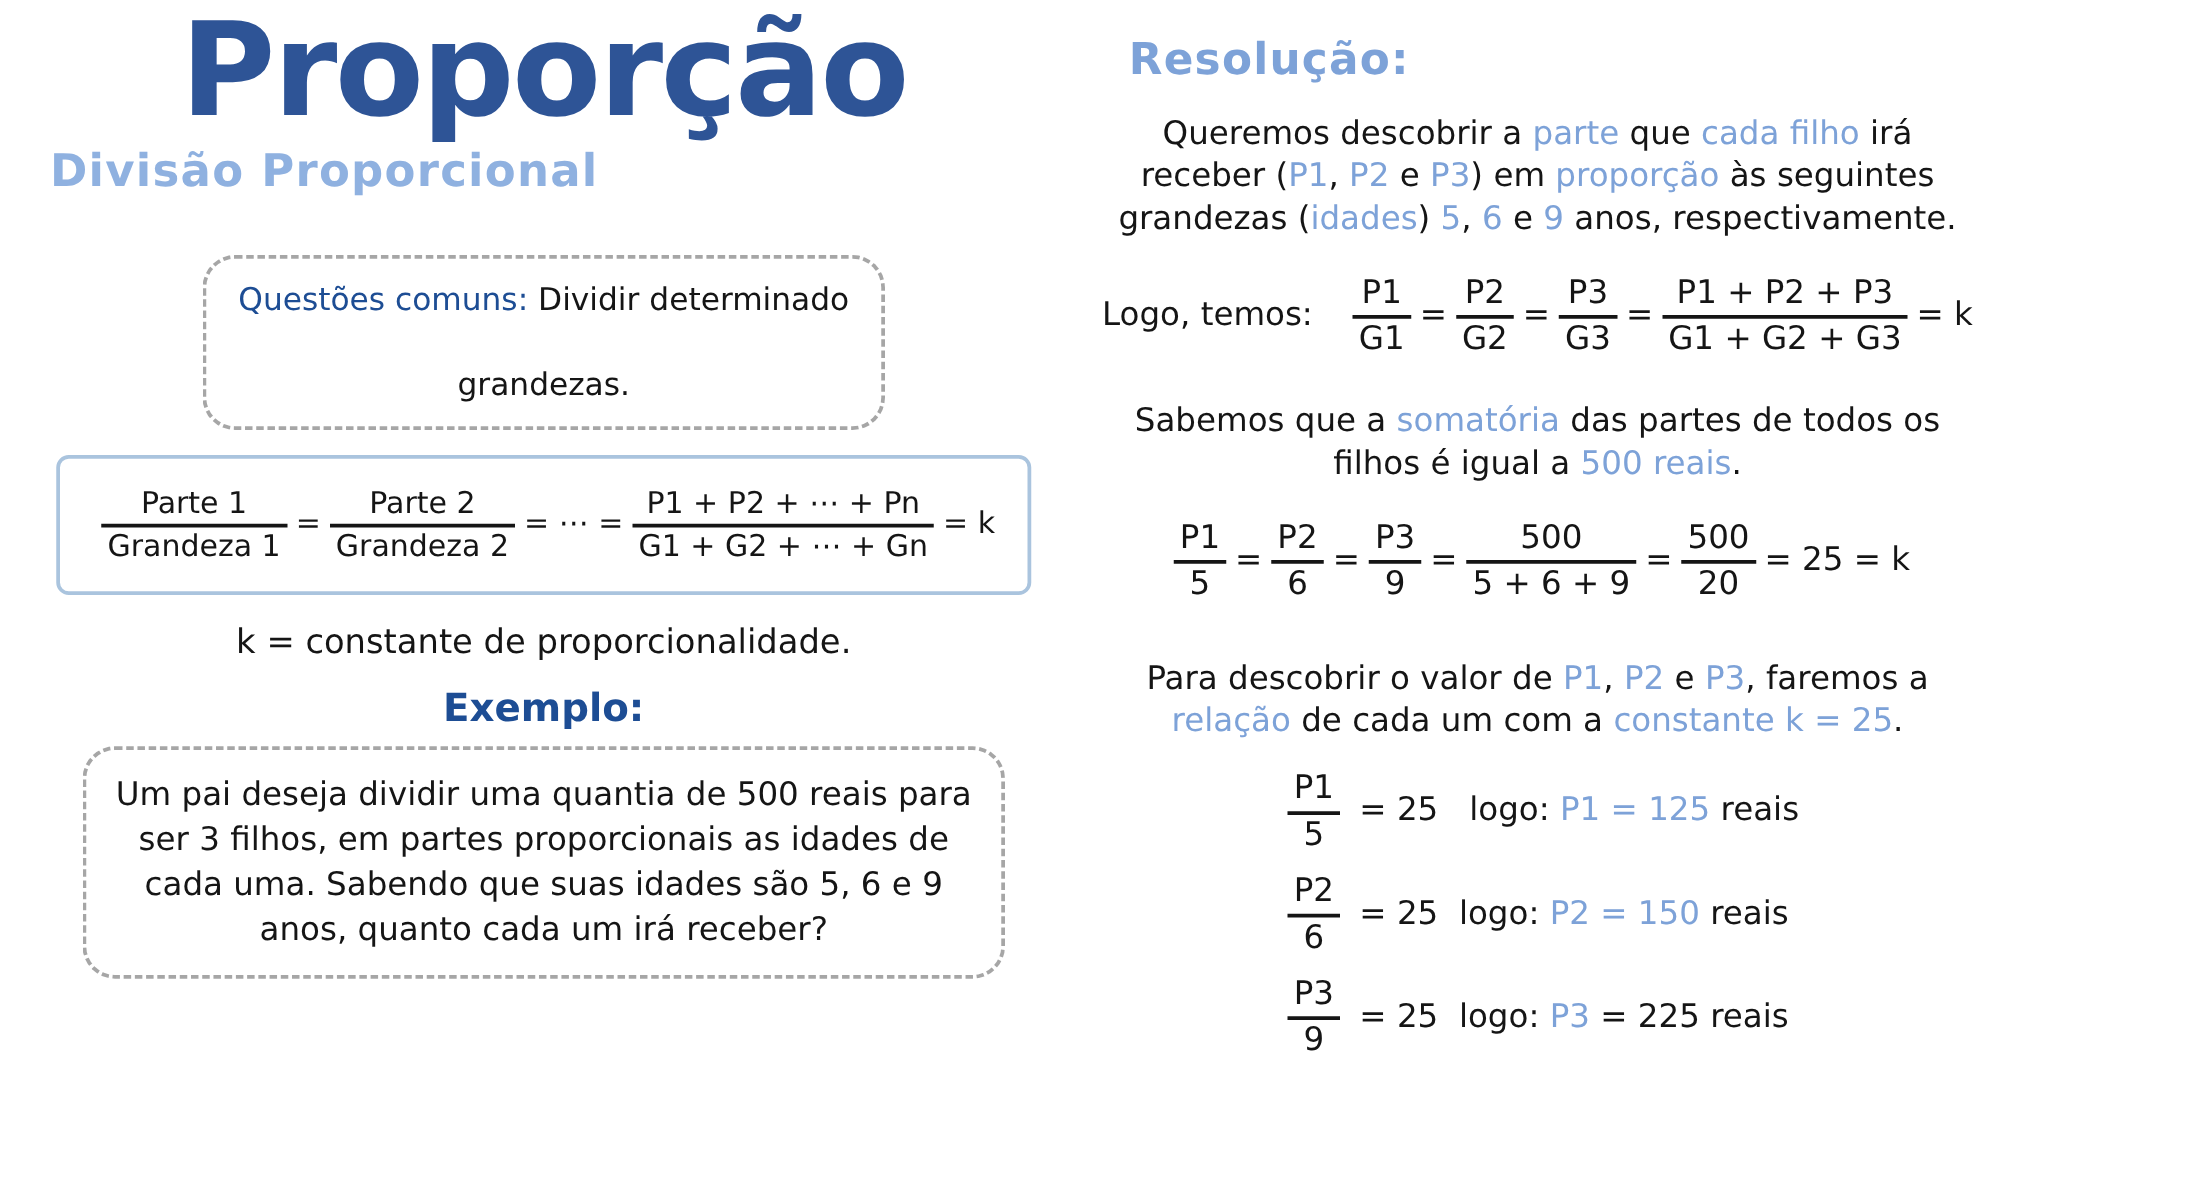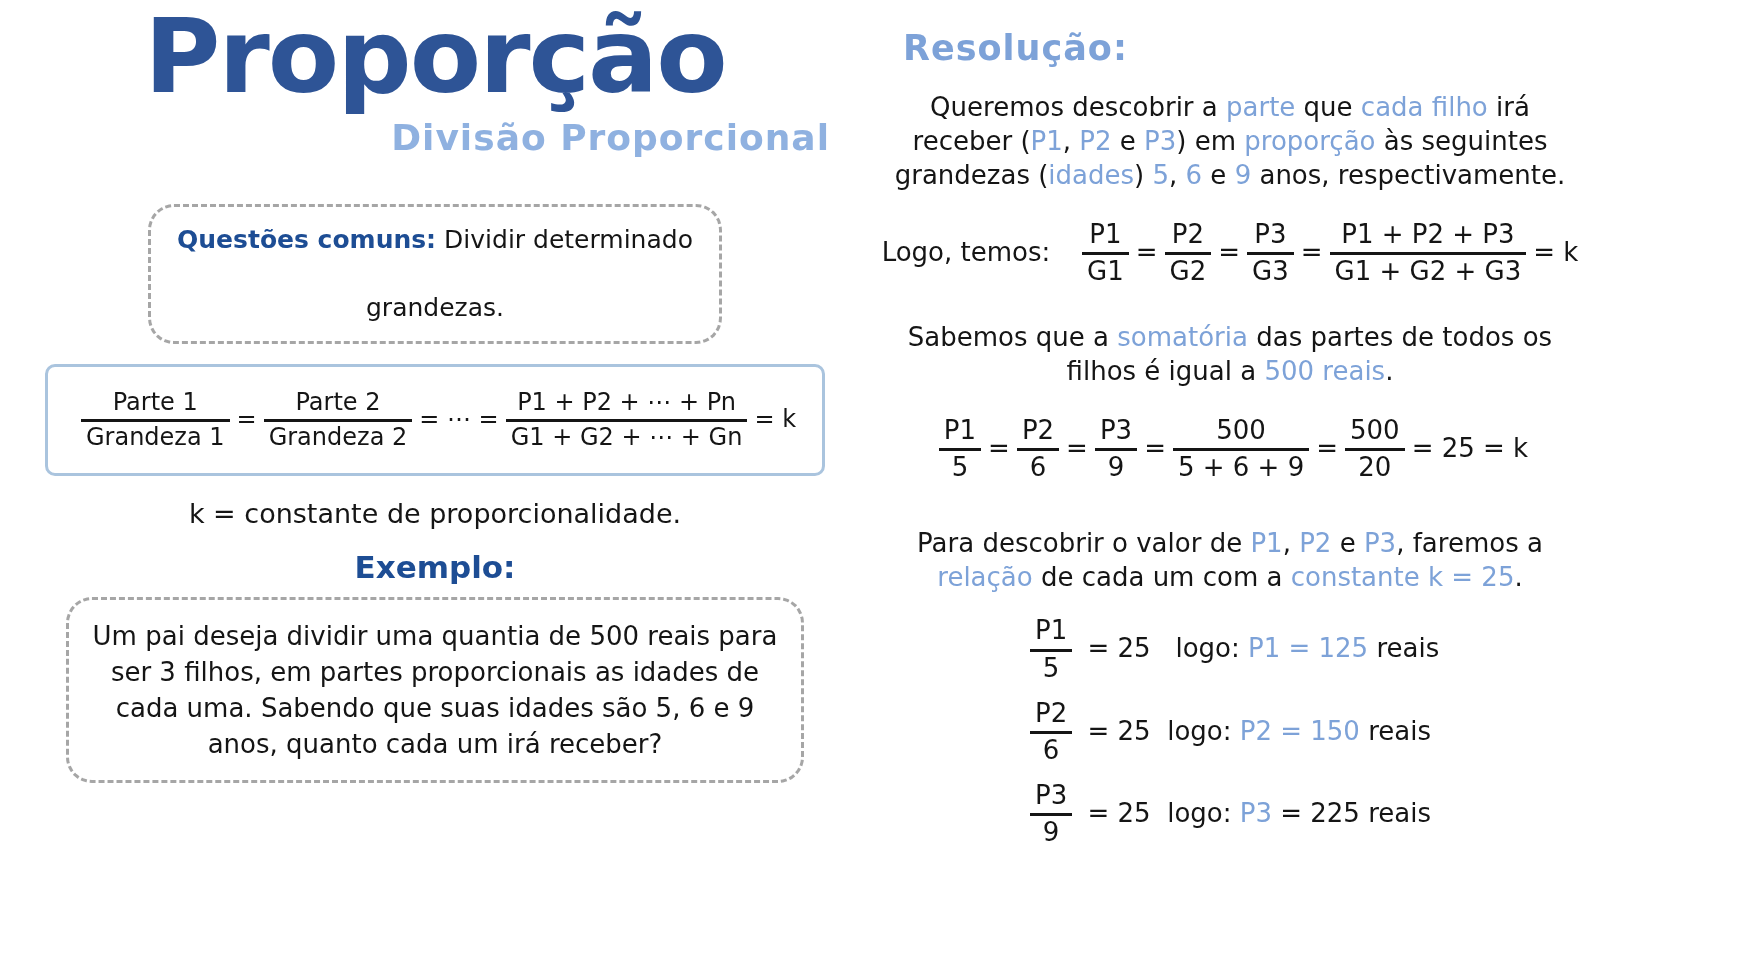--- a/index.html
+++ b/index.html
@@ -21,21 +21,21 @@
   }
   .col{position:absolute;top:0;}
   .left-col{left:40px;width:790px;}
   .right-col{left:855px;top:28px;width:750px;}
 
   .page-title{
     text-align:center;font-size:104px;font-weight:700;color:var(--title-blue);
     line-height:1.05;letter-spacing:-2px;margin-top:2px;
   }
   .page-subtitle{
-    text-align:right;font-size:36px;font-weight:700;color:var(--subtitle-blue);
+    text-align:left;font-size:36px;font-weight:700;color:var(--subtitle-blue);
     margin-top:6px;letter-spacing:1px;
   }
 
   .dash-box{
     border:3px dashed var(--dash-gray);border-radius:26px;
     width:fit-content;max-width:780px;margin:46px auto 0;
     padding:16px 26px;text-align:center;font-size:25px;line-height:34px;
     white-space:pre-wrap;
   }
   .example-box{margin-top:12px;font-size:26px;line-height:36px;padding:18px 24px;}
@@ -48,21 +48,21 @@
 
   .k-note{margin-top:22px;text-align:center;font-size:27px;white-space:pre-wrap;}
   .example-heading{margin-top:20px;text-align:center;font-size:31px;font-weight:700;color:var(--navy);}
 
   .resolution-heading{font-size:35px;font-weight:700;color:var(--light-blue);margin-left:48px;letter-spacing:1px;}
   .para{margin-top:22px;text-align:center;font-size:26px;line-height:34px;white-space:pre-wrap;}
   .equation{margin-top:28px;text-align:center;font-size:26px;white-space:pre-wrap;}
   .result-row{margin-top:16px;text-align:left;padding-left:168px;font-size:26px;white-space:pre-wrap;}
 
   .seg-blue{color:var(--light-blue);}
-  .seg-navy{color:var(--navy);font-weight:700;}
+  .seg-navy{color:var(--navy);font-weight:400;}
 
   .frac{
     display:inline-flex;flex-direction:column;align-items:center;
     vertical-align:middle;margin:0 7px;line-height:1.12;text-align:center;
   }
   .frac .bar{align-self:stretch;height:0;border-top:3px solid var(--ink);margin:3px 0 2px;}
   .frac .num,.frac .den{padding:0 5px;}
 </style>
 </head>
 <body>

